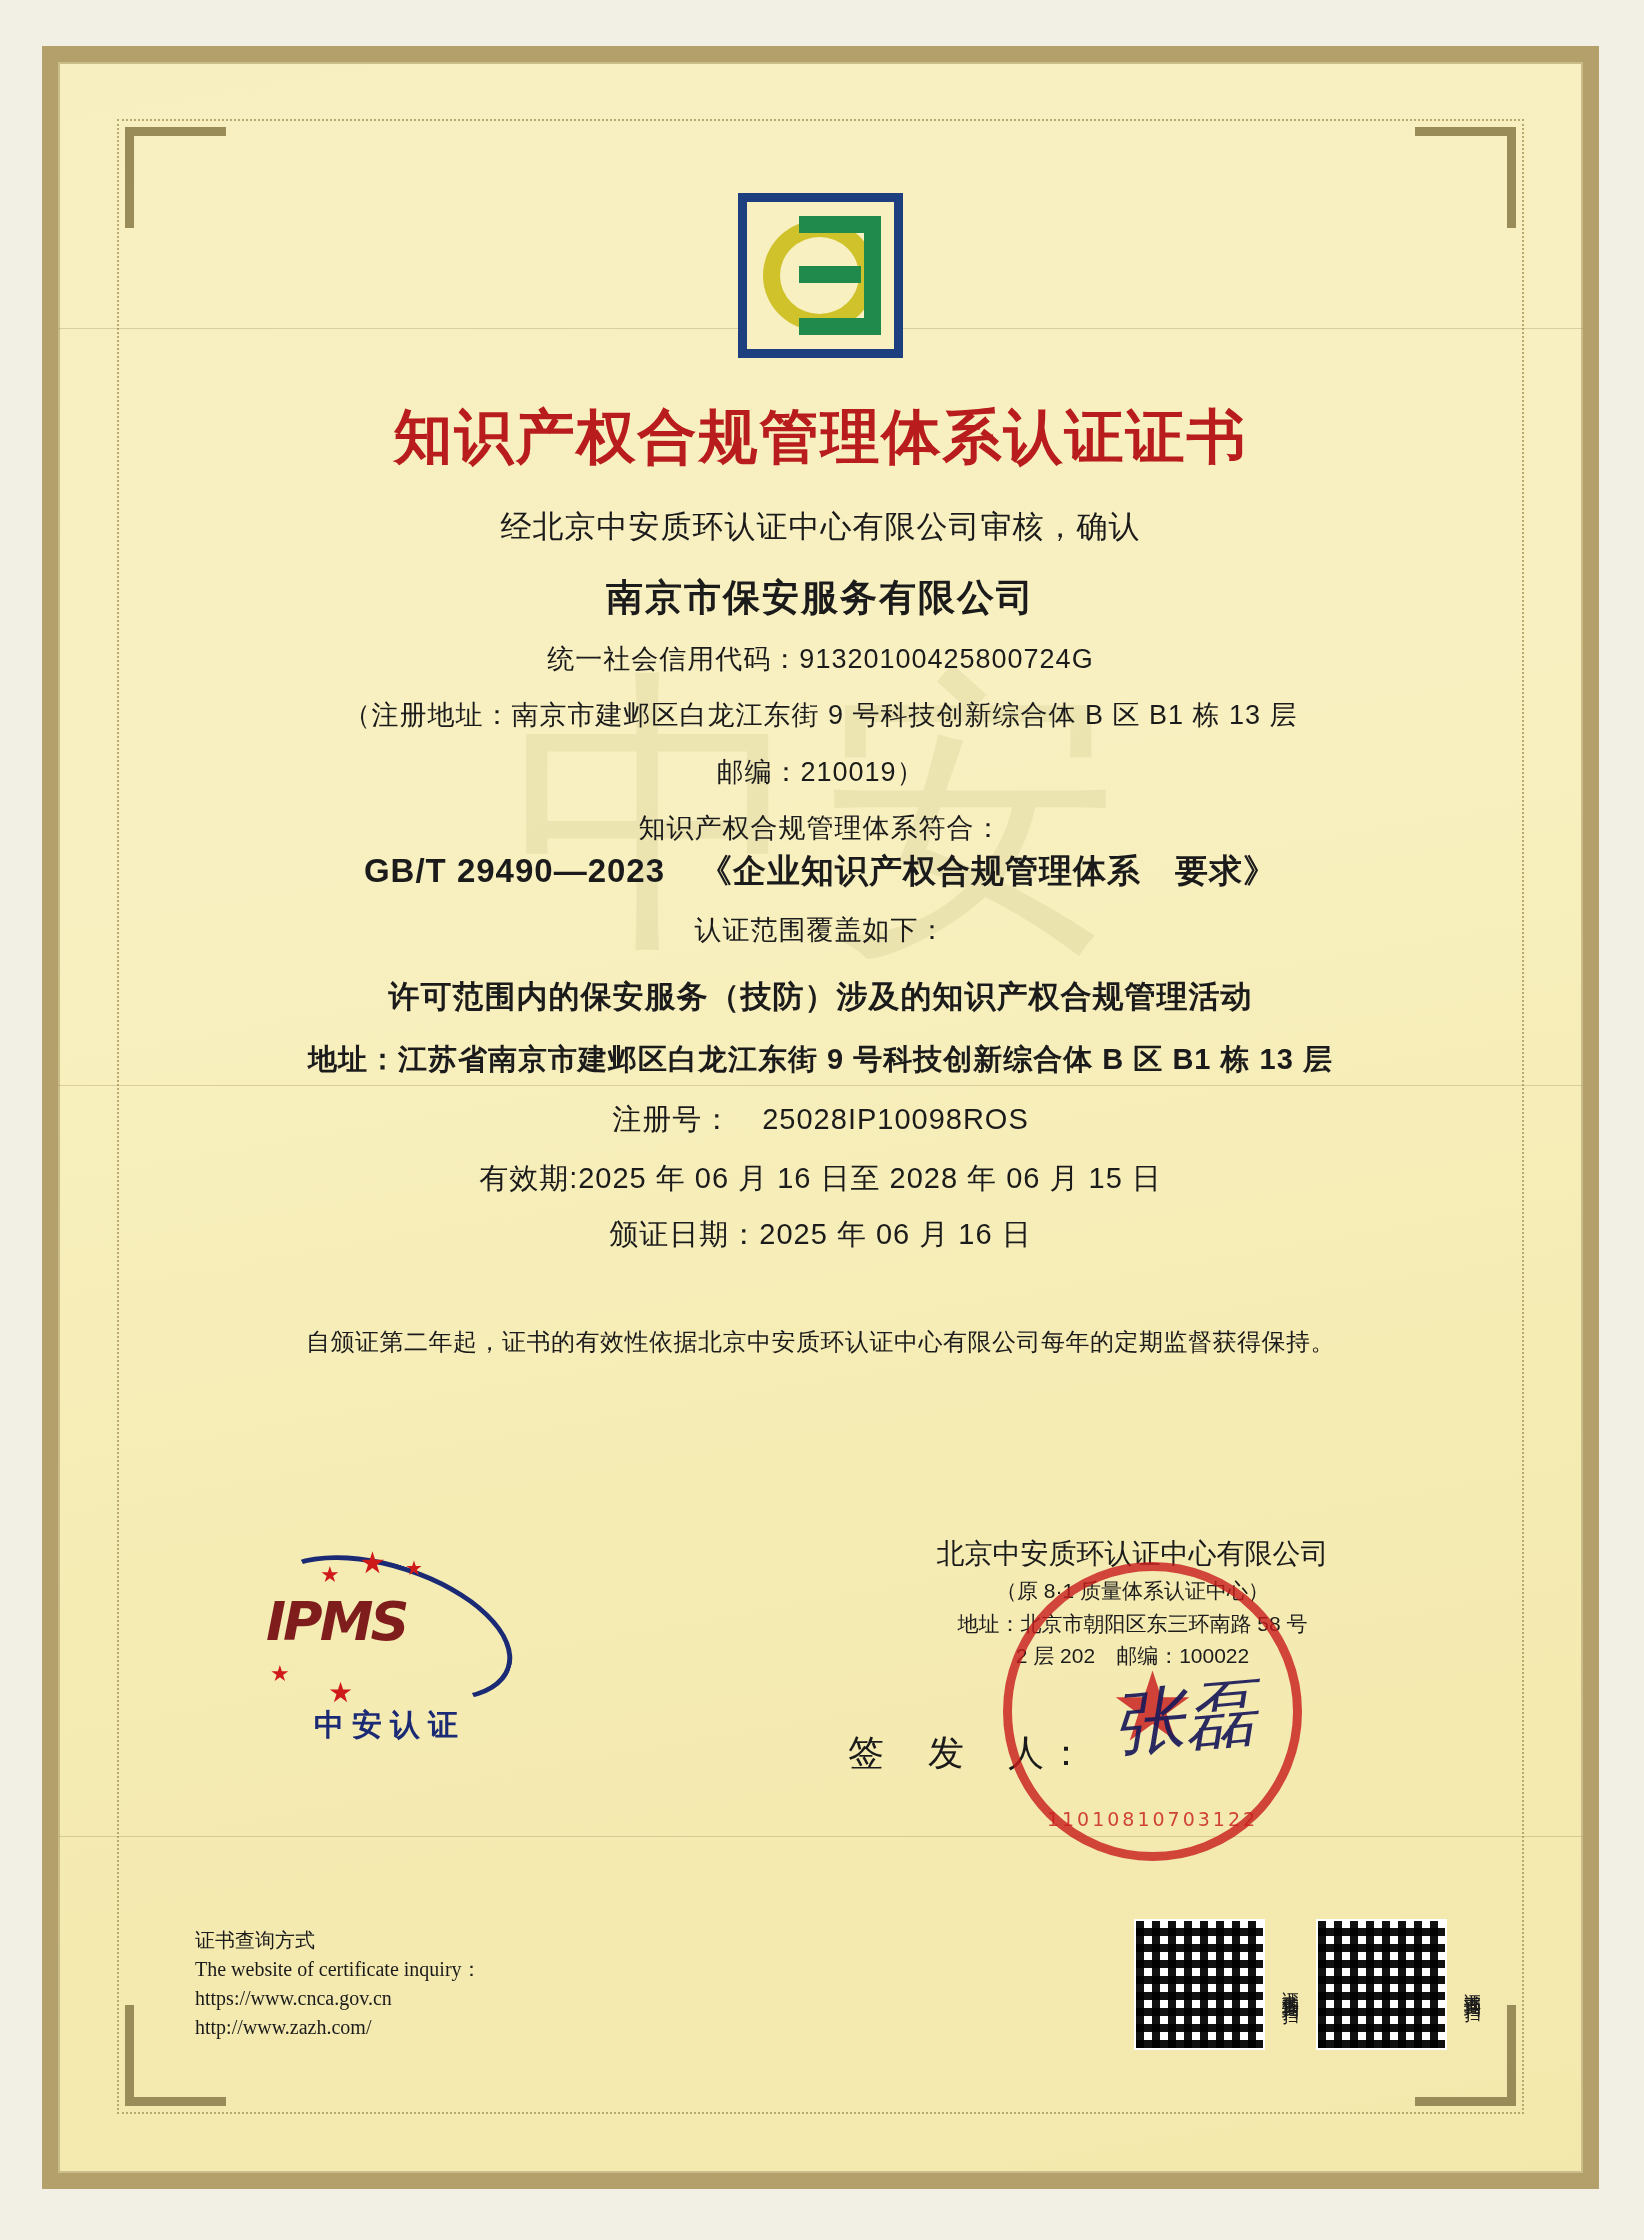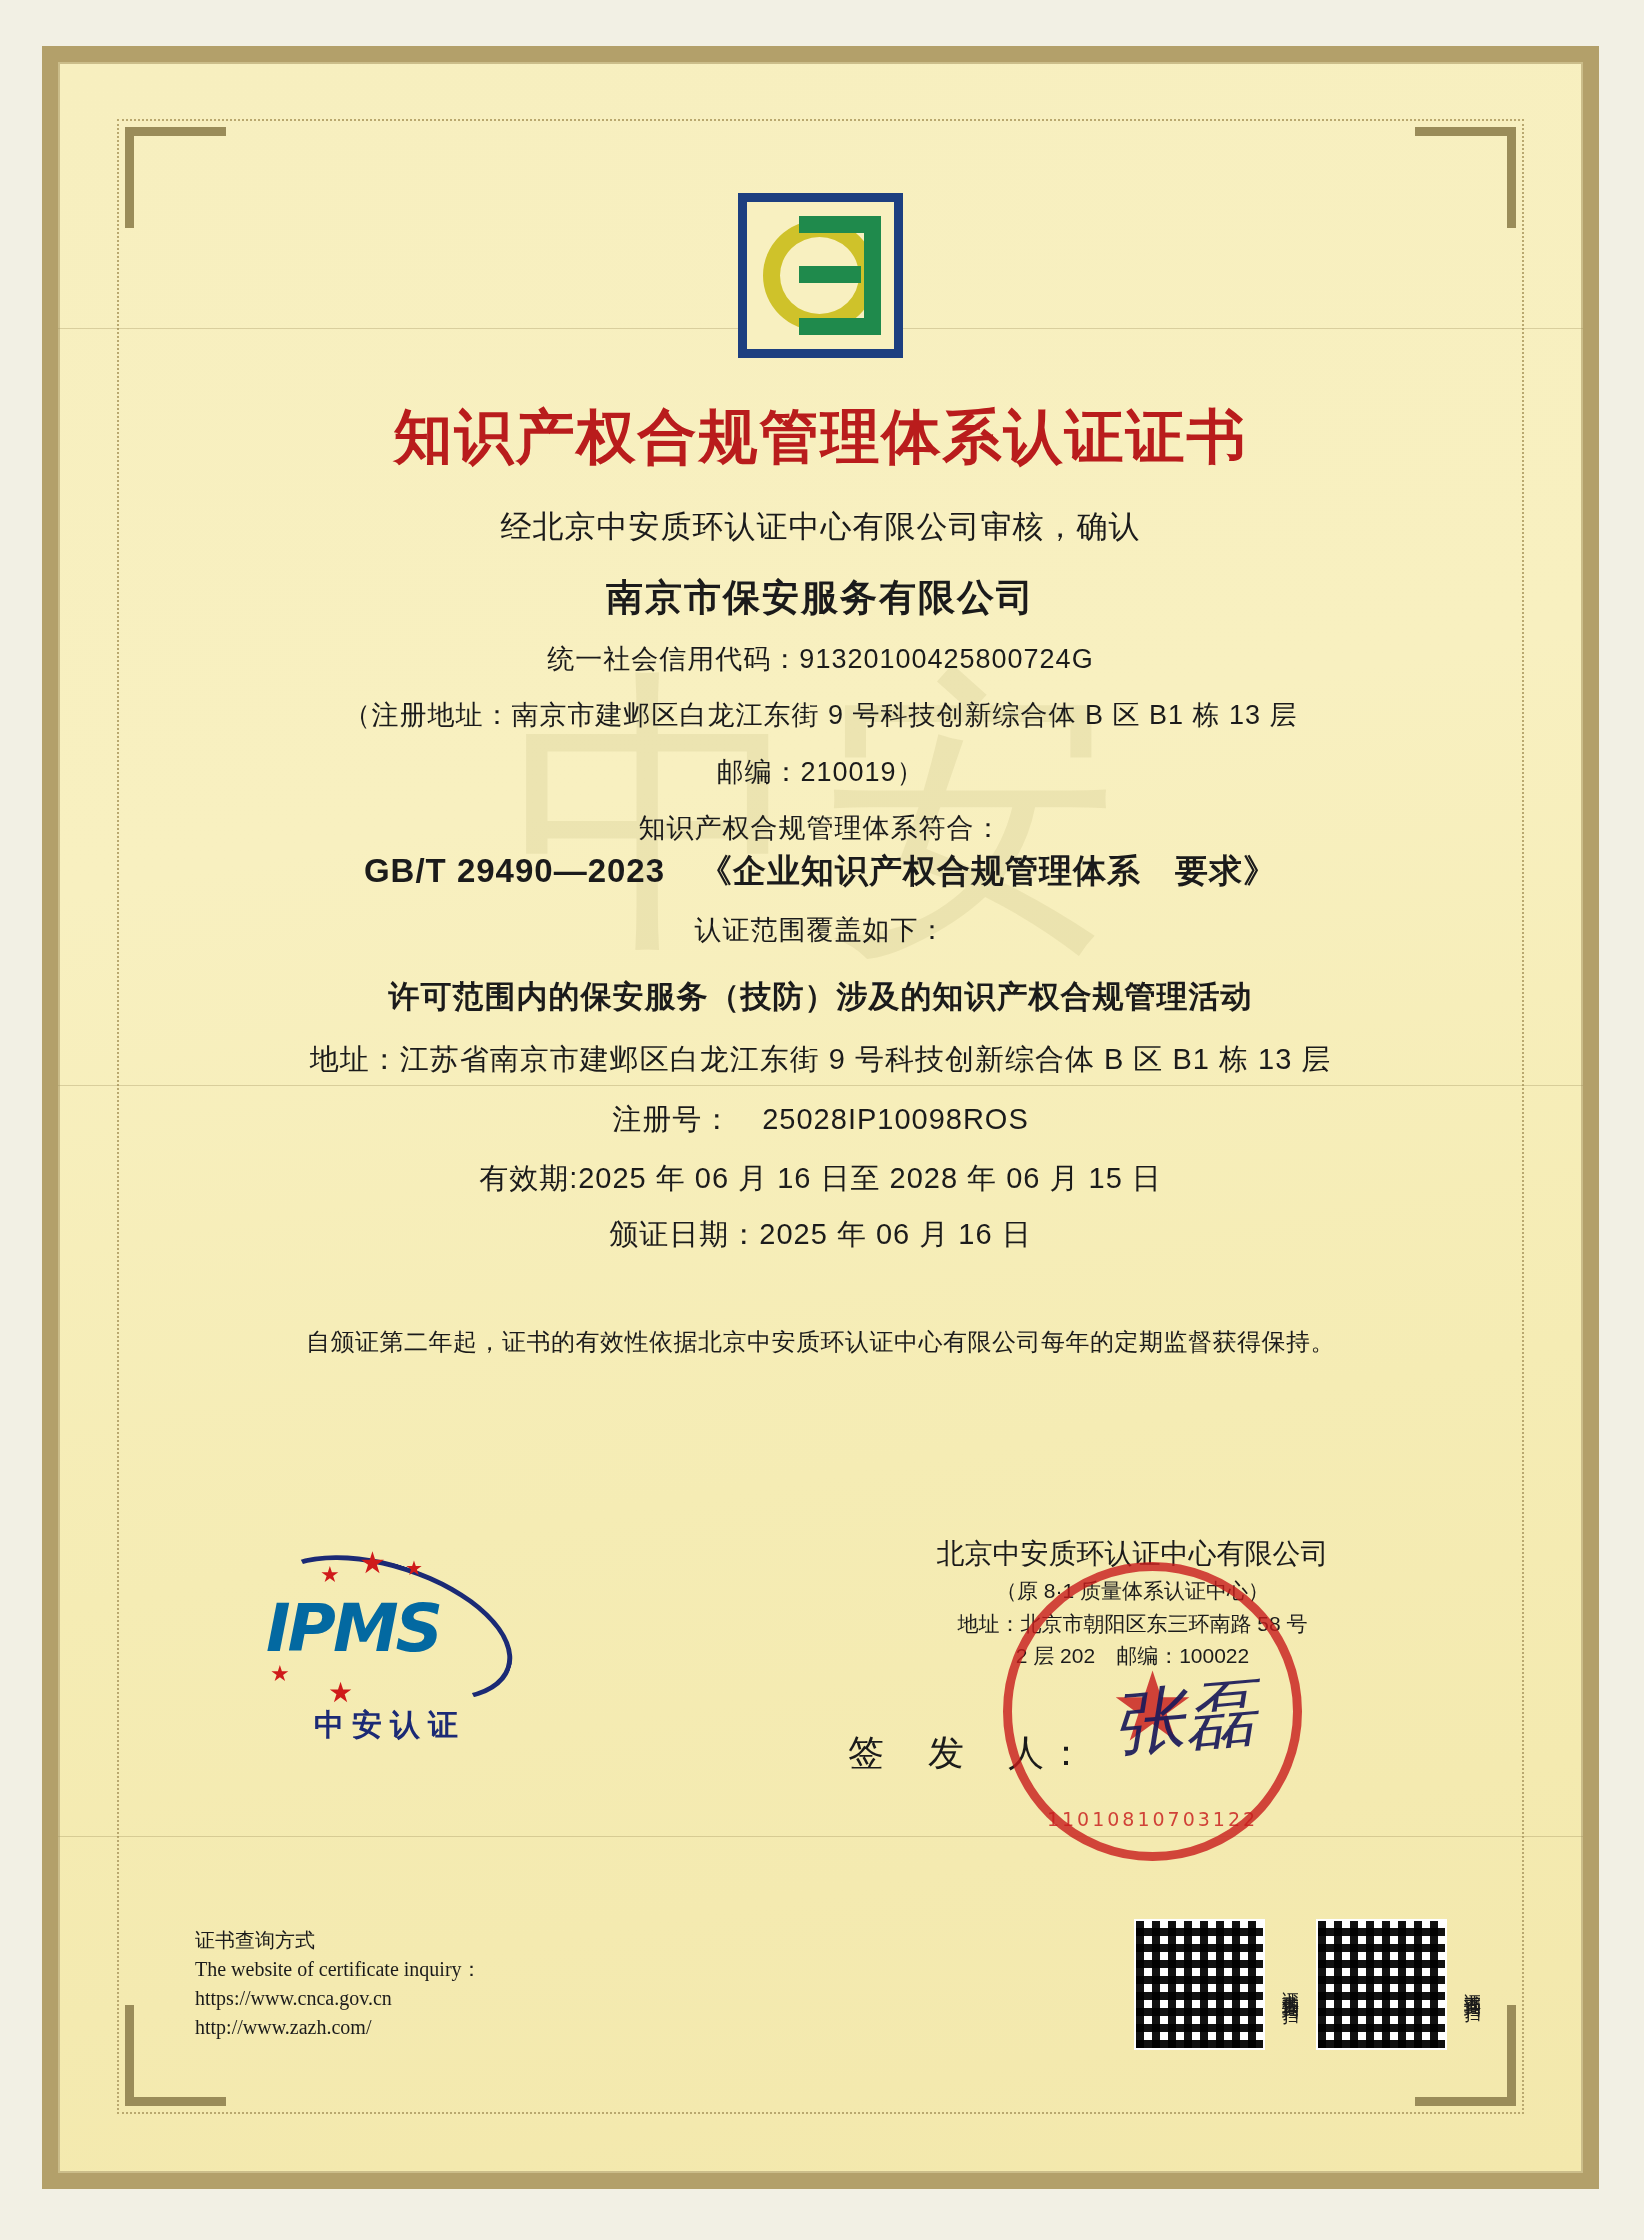--- a/index.html
+++ b/index.html
@@ -182,21 +182,21 @@
     font-size: 33px;
     font-weight: bold;
     letter-spacing: 1px;
   }
   .scope {
     font-size: 31px;
     font-weight: bold;
     margin-top: 26px;
     letter-spacing: 1px;
   }
-  .line.addr { font-size: 29px; margin-top: 20px; }
+  .line.addr { font-size: 29px; margin-top: 20px; font-weight: bold; }
   .line.reg  { font-size: 29px; margin-top: 16px; }
   .line.valid{ font-size: 29px; margin-top: 16px; }
   .line.issue{ font-size: 29px; margin-top: 12px; }
 
   .note {
     font-size: 24px;
     margin-top: 70px;
     letter-spacing: 0.5px;
   }
 
@@ -215,22 +215,22 @@
     width: 308px;
     text-align: center;
   }
   .ipms-mark {
     position: relative;
     height: 149px;
   }
   .ipms-text {
     font-family: "DejaVu Sans", sans-serif;
     font-weight: bold;
-    font-size: 66px;
-    color: #0369a1;
+    font-size: 54px;
+    color: #7f1d1d;
     letter-spacing: -3px;
     font-style: italic;
     position: absolute;
     left: 30px;
     top: 48px;
   }
   .ipms-swoosh {
     position: absolute;
     left: 22px;
     top: 22px;

